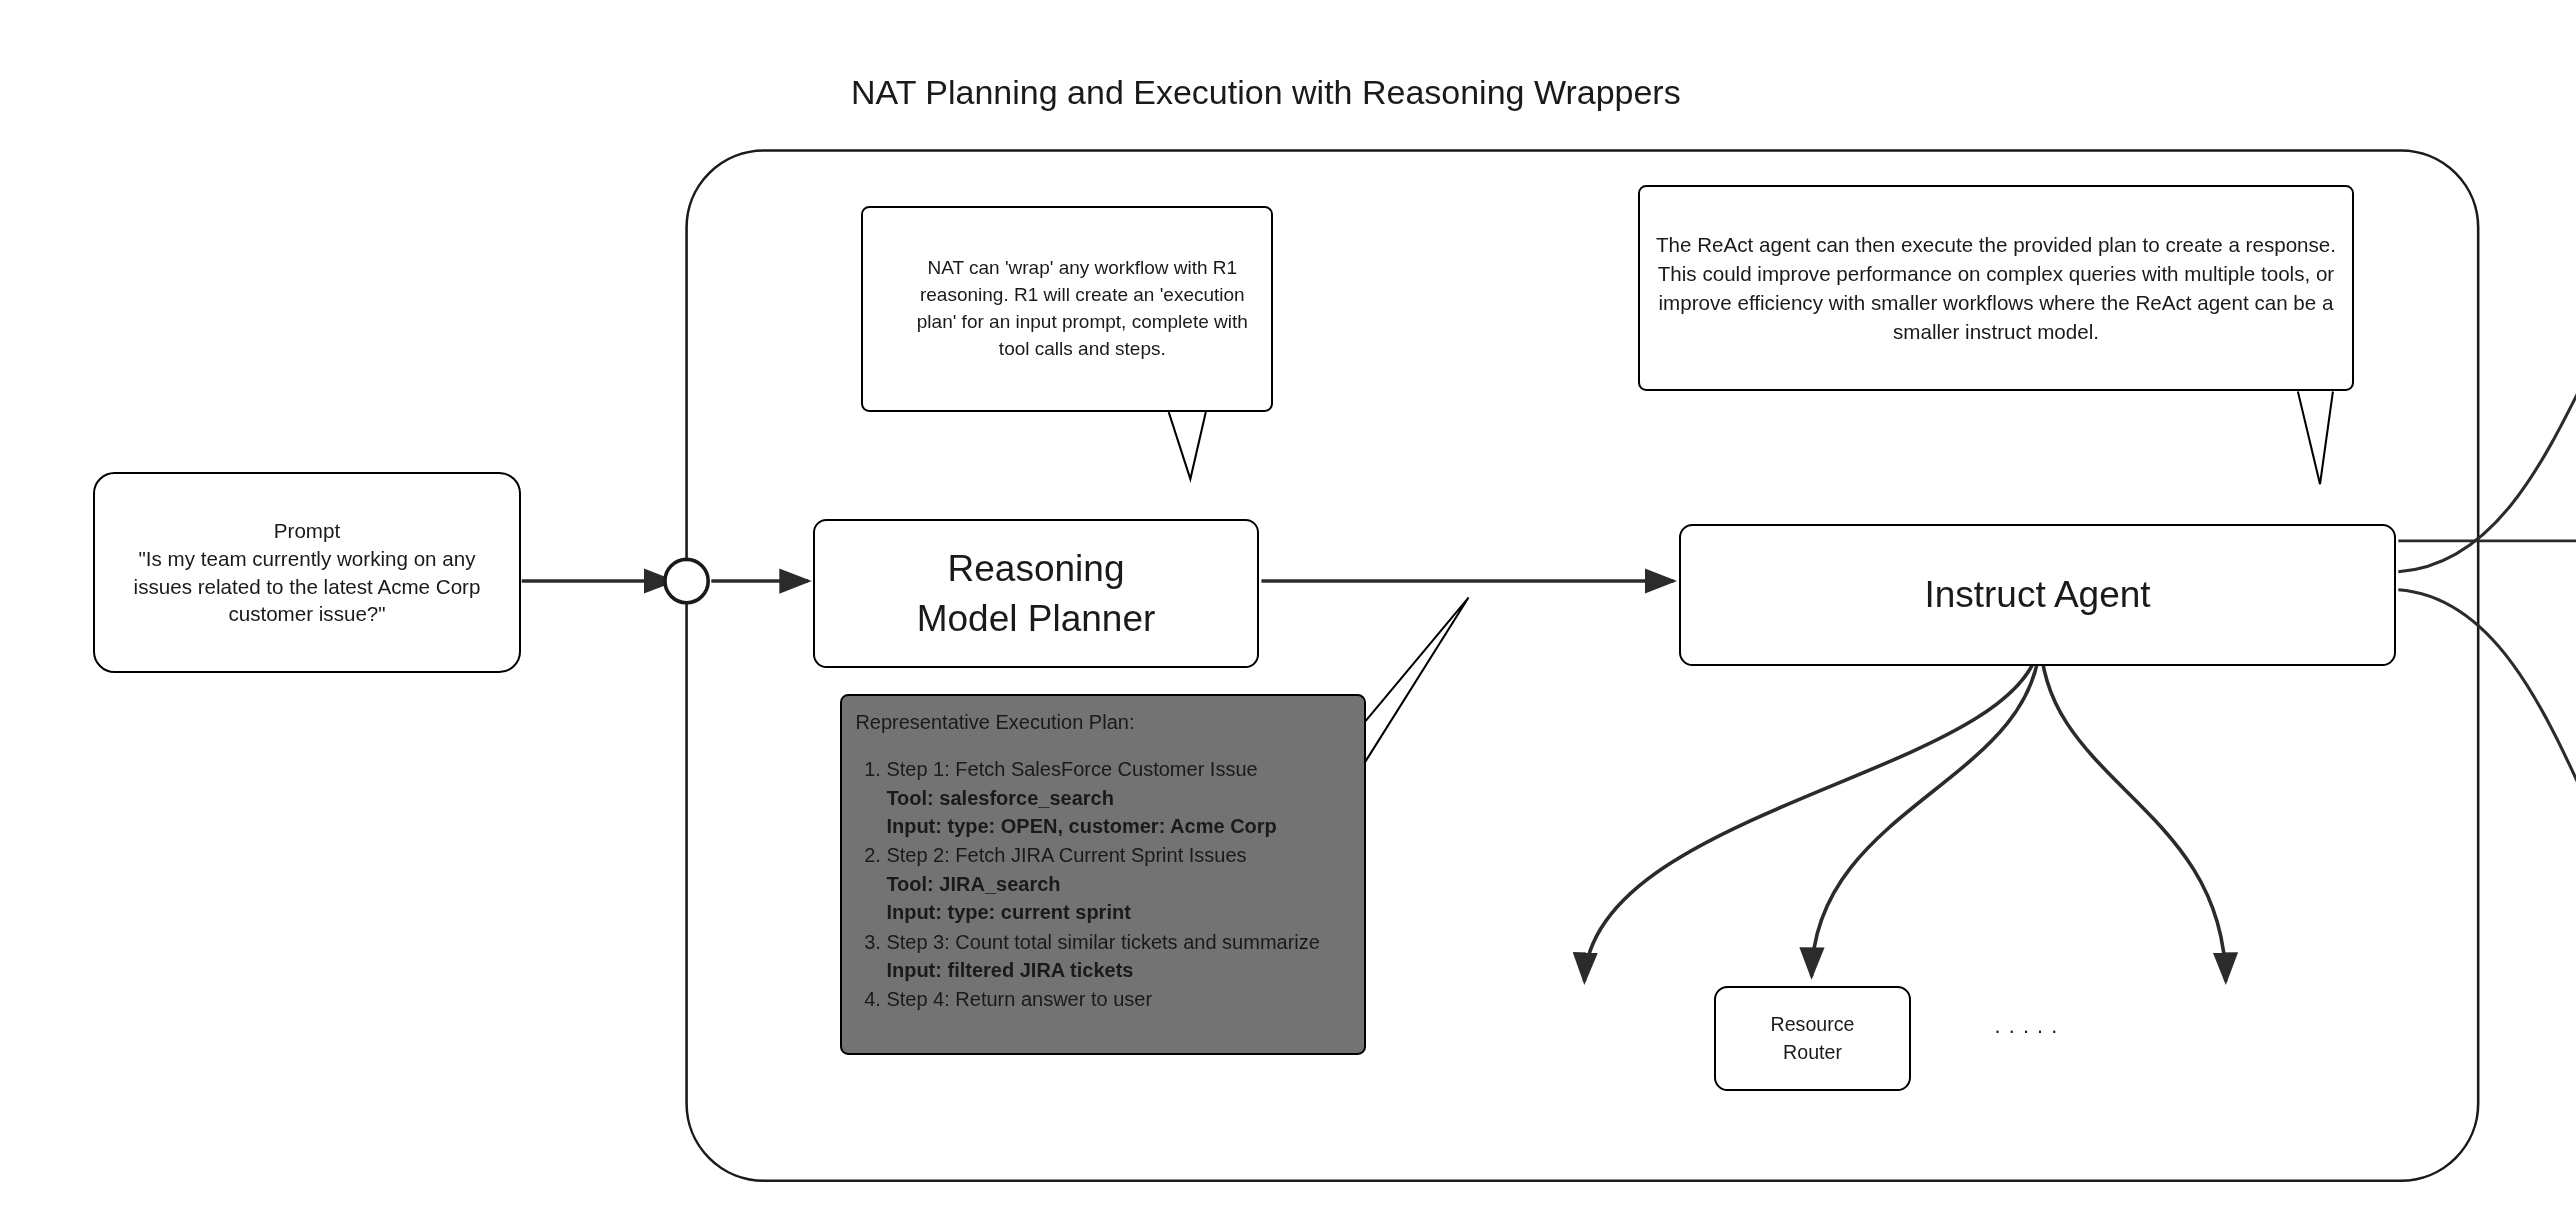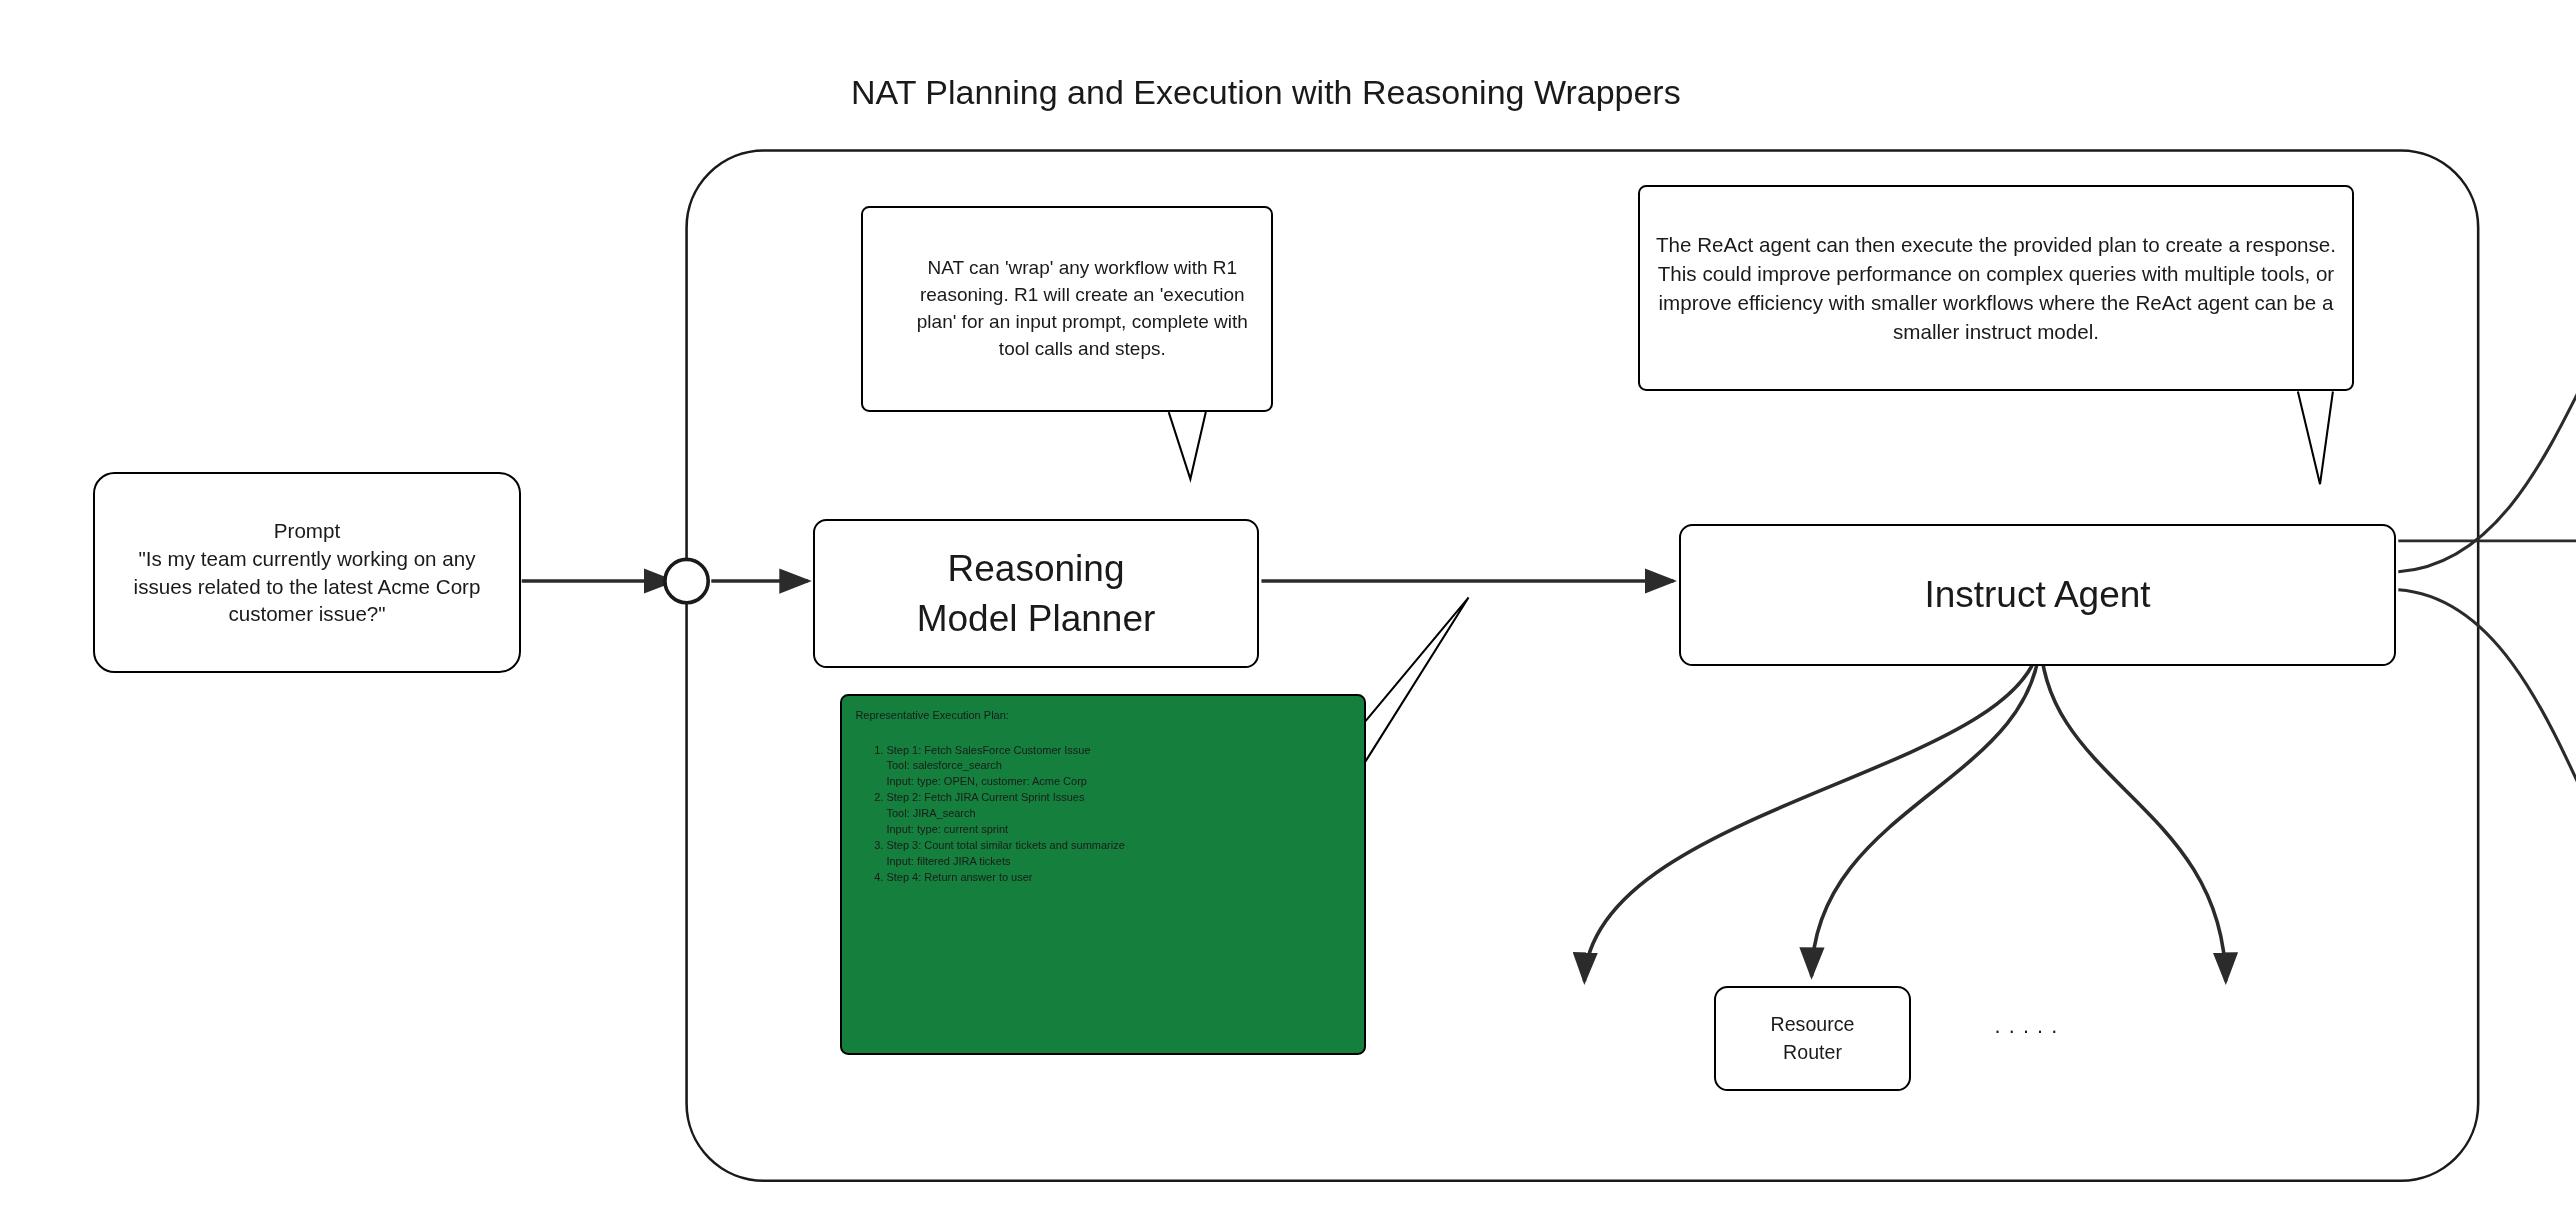--- a/index.html
+++ b/index.html
@@ -88,36 +88,36 @@
     left: 1638px; top: 185px;
     width: 716px; height: 206px;
     font-size: 20.6px;
   }
 
   .plan-box {
     position: absolute;
     left: 840px; top: 694px;
     width: 526px; height: 361px;
     box-sizing: border-box;
-    background: #15803d;
+    background: #737373;
     border: 2.1px solid #000000;
     border-radius: 8.2px;
     padding: 12.4px 13.4px 9.3px 13.4px;
     color: #1a1a1a;
-    font-size: 11px;
+    font-size: 20px;
     line-height: 1.42;
     text-align: left;
   }
   .plan-title { margin-bottom: 18.5px; }
   .plan-list {
     margin: 4px;
     padding-left: 27px;
   }
   .plan-list > li { margin-bottom: 1px; }
-  .plan-sub { display: block; }
+  .plan-sub { display: block; font-weight: bold; }
 
   .tool-node {
     position: absolute;
     box-sizing: border-box;
     background: #ffffff;
     border: 2.1px solid #000000;
     border-radius: 13.4px;
     display: flex;
     flex-direction: column;
     align-items: center;

